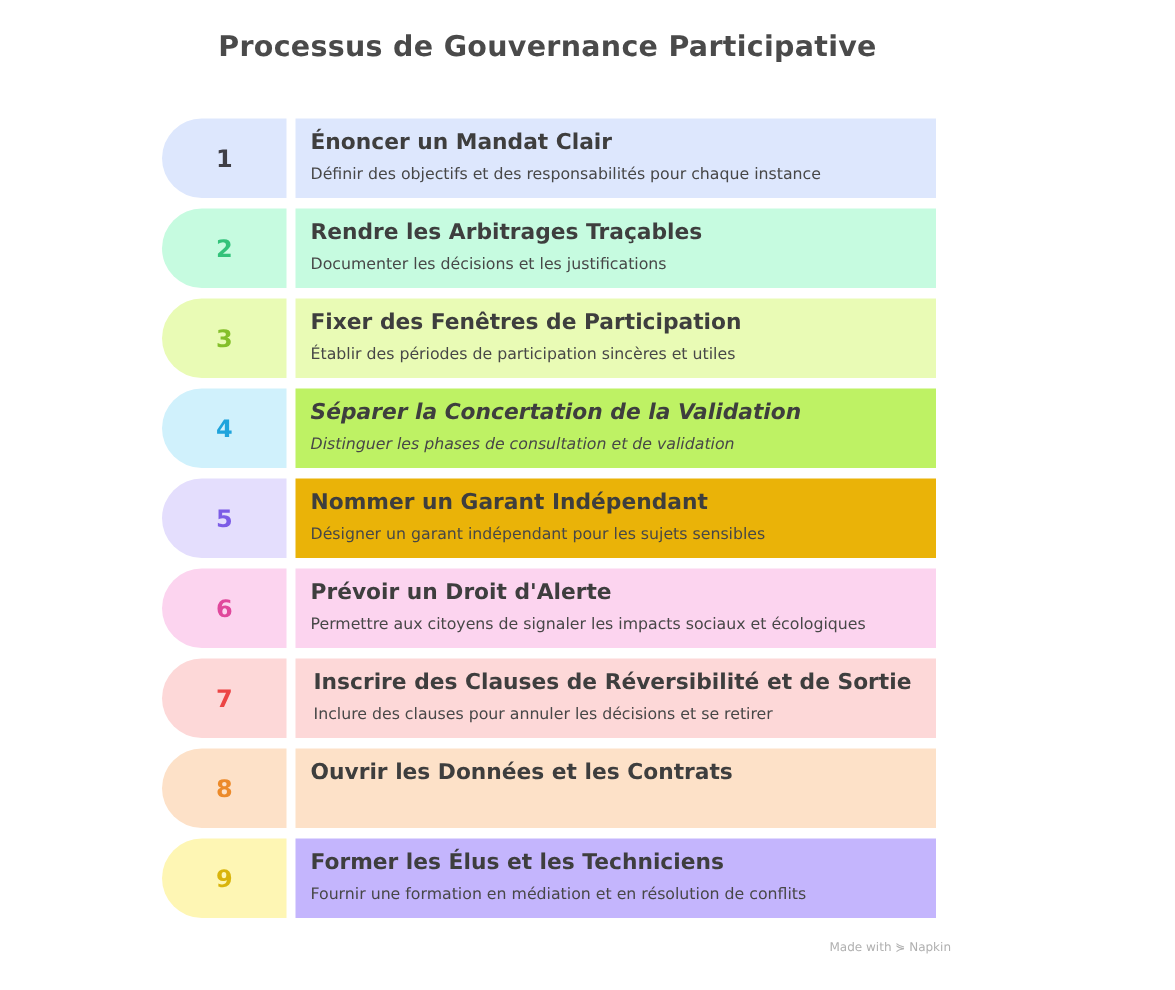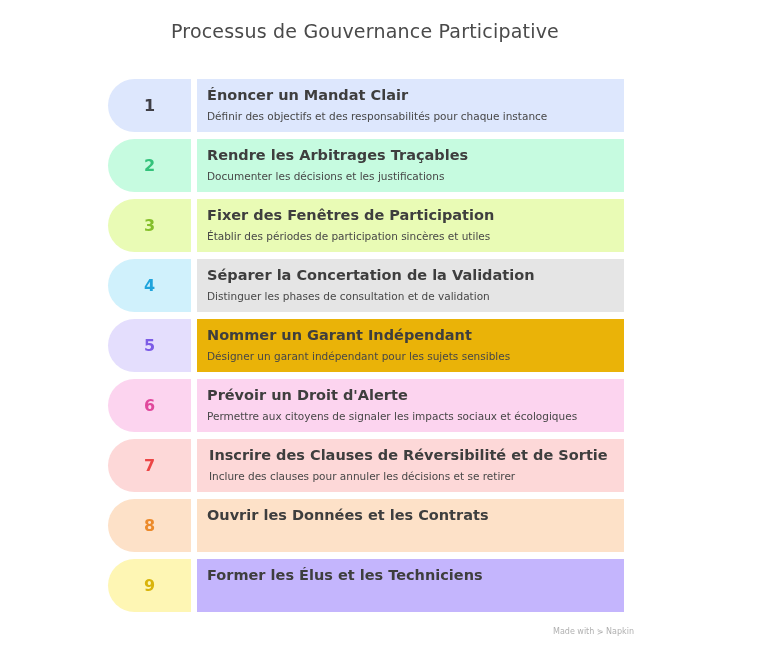--- a/index.html
+++ b/index.html
@@ -2,21 +2,21 @@
 <html><head>
 <meta charset="utf-8">
 <style>
   html, body { margin: 0; padding: 0; }
   body {
     width: 783px; height: 660px; background: #ffffff; position: relative;
     font-family: "DejaVu Sans", sans-serif; color: #3f3f3f; overflow: hidden;
   }
   .title {
     position: absolute; left: 0; top: 20px; width: 730px; text-align: center;
-    font-size: 19px; font-weight: normal; color: #4a4a4a; letter-spacing: 0.2px;
+    font-size: 19px; font-weight: bold; color: #4a4a4a; letter-spacing: 0.2px;
   }
   .steps { position: absolute; left: 108px; top: 79px; width: 516px; }
   .step { display: flex; height: 53px; margin-bottom: 7px; }
   .num {
     width: 83px; height: 53px; border-radius: 27px 0 0 27px;
     display: flex; align-items: center; justify-content: center;
     font-weight: bold; font-size: 16px;
   }
   .box {
     margin-left: 6px; flex: 1; height: 53px; box-sizing: border-box;
@@ -50,21 +50,21 @@
     </div>
     <div class="step">
       <div class="num" style="background: rgb(233, 251, 181); color: rgb(132, 191, 43);">3</div>
       <div class="box" style="background: rgb(233, 251, 181);">
         <div class="heading">Fixer des Fenêtres de Participation</div>
         <div class="desc">Établir des périodes de participation sincères et utiles</div>
       </div>
     </div>
     <div class="step">
       <div class="num" style="background: rgb(208, 241, 252); color: rgb(31, 164, 220);">4</div>
-      <div class="box" style="background: #e5e5e5;">
+      <div class="box" style="background: #bef264; font-style: italic;">
         <div class="heading">Séparer la Concertation de la Validation</div>
         <div class="desc">Distinguer les phases de consultation et de validation</div>
       </div>
     </div>
     <div class="step">
       <div class="num" style="background: rgb(228, 222, 253); color: rgb(124, 92, 230);">5</div>
       <div class="box" style="background: #eab308;">
         <div class="heading">Nommer un Garant Indépendant</div>
         <div class="desc">Désigner un garant indépendant pour les sujets sensibles</div>
       </div>
@@ -86,17 +86,18 @@
     <div class="step">
       <div class="num" style="background: rgb(253, 225, 200); color: rgb(236, 138, 42);">8</div>
       <div class="box" style="background: rgb(253, 225, 200);">
         <div class="heading">Ouvrir les Données et les Contrats</div>
       </div>
     </div>
     <div class="step">
       <div class="num" style="background: rgb(254, 246, 180); color: rgb(217, 180, 11);">9</div>
       <div class="box" style="background: #c4b5fd;">
         <div class="heading">Former les Élus et les Techniciens</div>
+        <div class="desc">Fournir une formation en médiation et en résolution de conflits</div>
       </div>
     </div>
   </div>
 
 <div class="footer">Made with ⋟ Napkin</div>
 
 </body></html>

